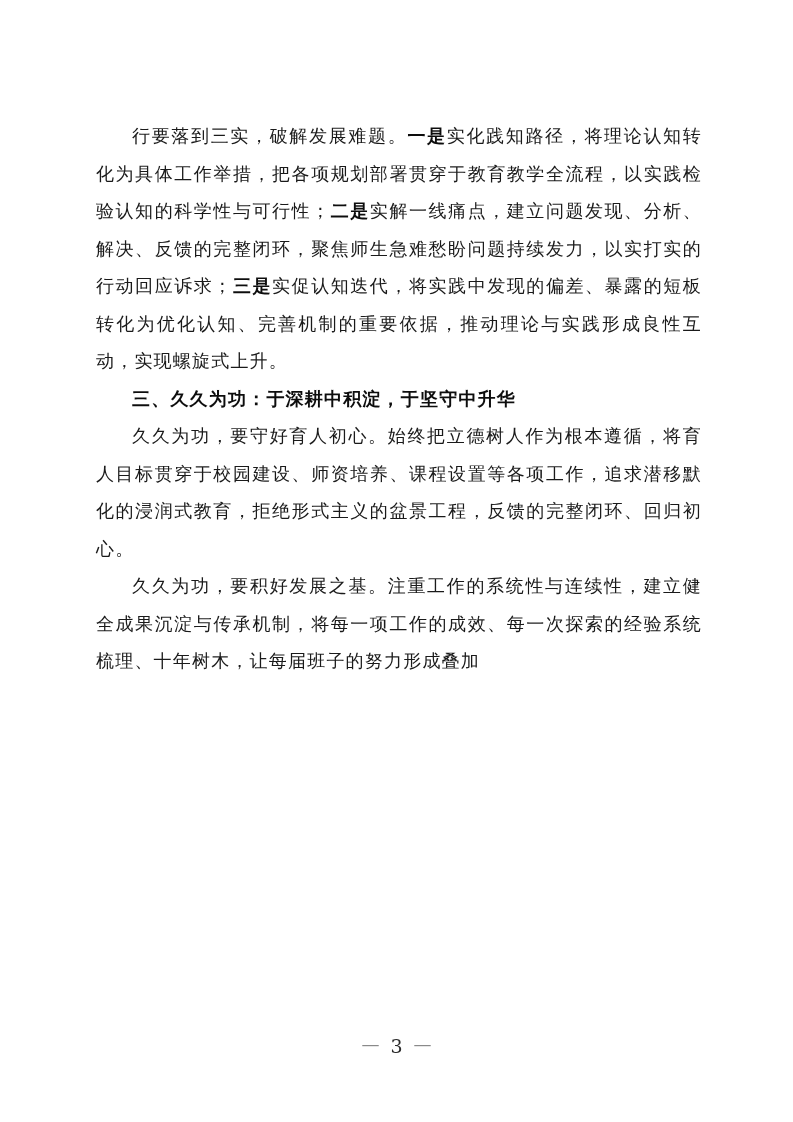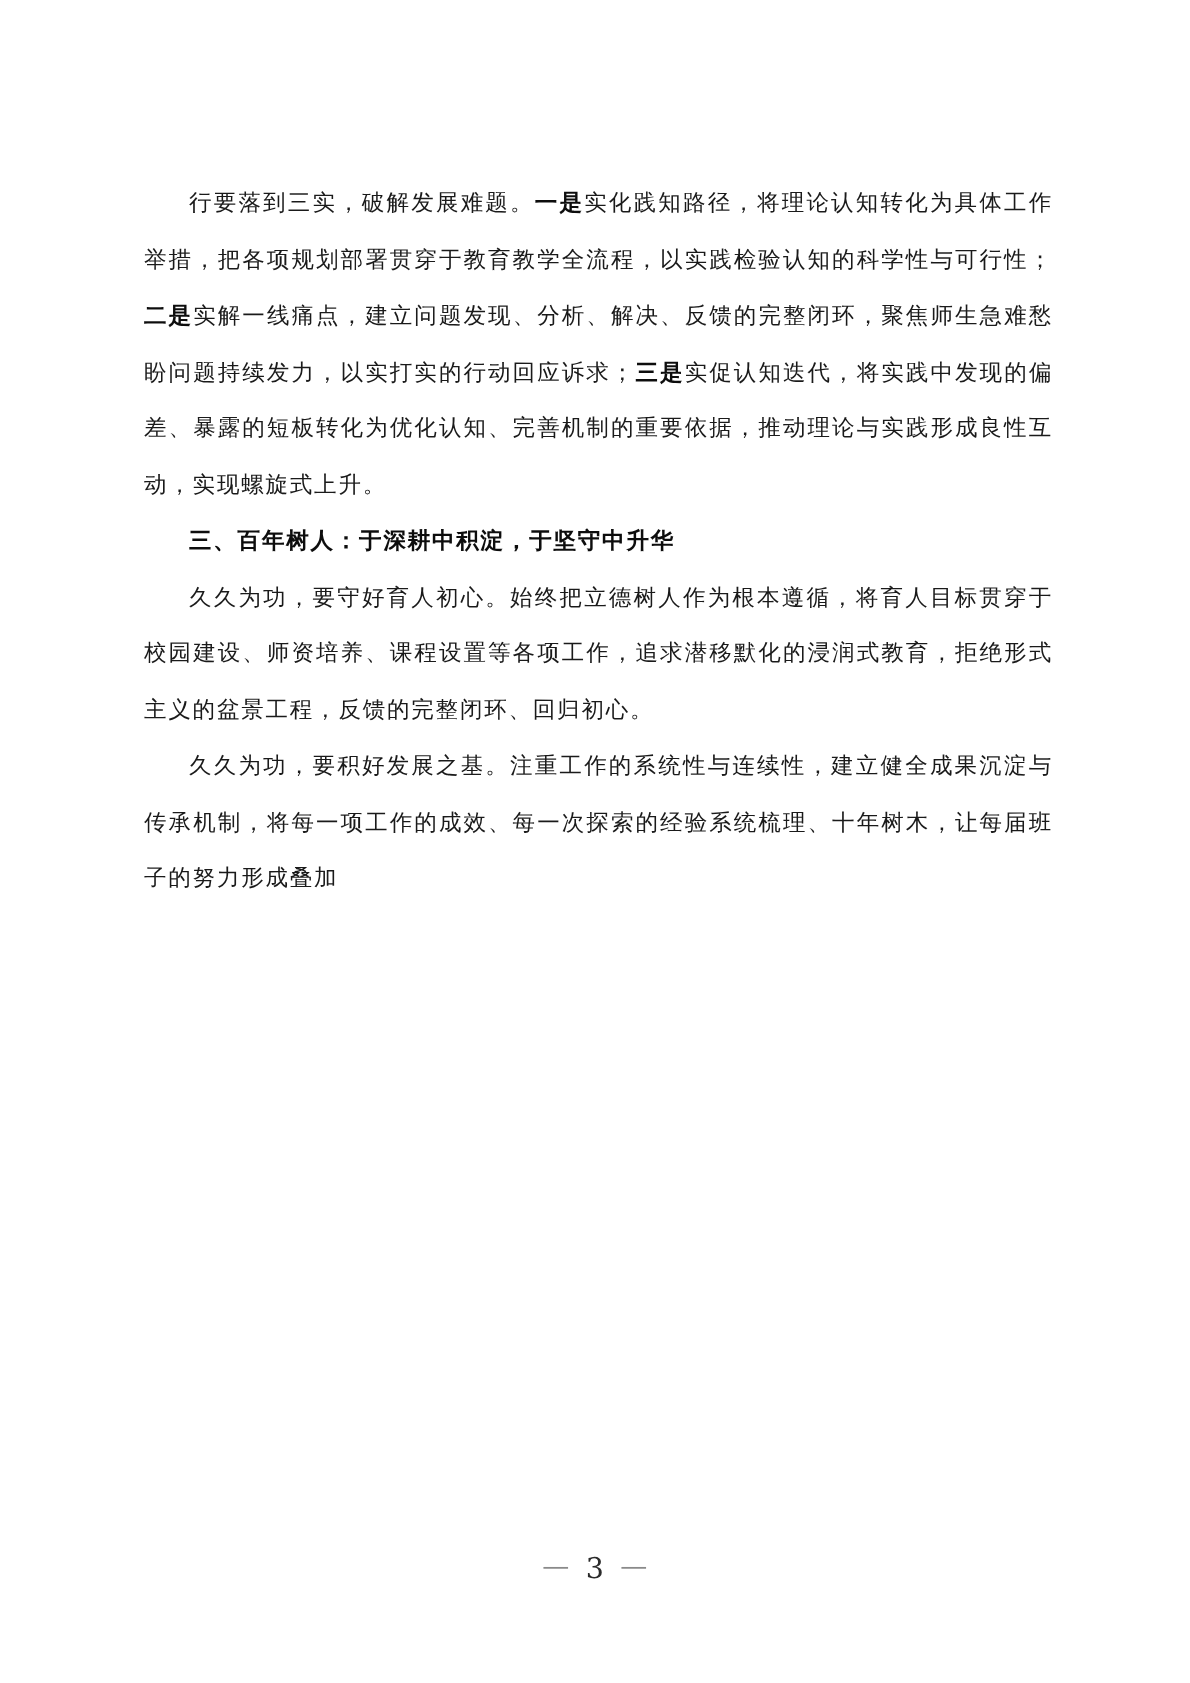--- a/index.html
+++ b/index.html
@@ -18,21 +18,21 @@
   }
   .doc-body {
     position: absolute;
     left: 96px;
     top: 117px;
     width: 606px;
   }
   .para, .heading {
     margin: 0;
     padding: 0;
-    font-size: 15px;
+    font-size: 18px;
     line-height: 37.5px;
     letter-spacing: 1.2px;
     text-indent: 2em;
     text-align: justify;
     text-justify: inter-character;
     word-break: break-all;
     overflow-wrap: anywhere;
   }
   .para {
     font-family: "DejaVu Serif", "Liberation Serif", serif;
@@ -72,21 +72,21 @@
     color: #2b2b2b;
   }
 </style>
 </head>
 <body>
 
 <div class="page">
 
   <div class="doc-body">
       <p class="para"><span class="run">行要落到三实，破解发展难题。</span><span class="run run-bold">一是</span><span class="run">实化践知路径，将理论认知转化为具体工作举措，把各项规划部署贯穿于教育教学全流程，以实践检验认知的科学性与可行性；</span><span class="run run-bold">二是</span><span class="run">实解一线痛点，建立问题发现、分析、解决、反馈的完整闭环，聚焦师生急难愁盼问题持续发力，以实打实的行动回应诉求；</span><span class="run run-bold">三是</span><span class="run">实促认知迭代，将实践中发现的偏差、暴露的短板转化为优化认知、完善机制的重要依据，推动理论与实践形成良性互动，实现螺旋式上升。</span></p>
-      <p class="heading"><span class="run run-bold">三、百年树人：于深耕中积淀，于坚守中升华</span></p>
+      <p class="heading"><span class="run run-bold">三、久久为功：于深耕中积淀，于坚守中升华</span></p>
       <p class="para"><span class="run">久久为功，要守好育人初心。始终把立德树人作为根本遵循，将育人目标贯穿于校园建设、师资培养、课程设置等各项工作，追求潜移默化的浸润式教育，拒绝形式主义的盆景工程，反馈的完整闭环、回归初心。</span></p>
       <p class="para"><span class="run">久久为功，要积好发展之基。注重工作的系统性与连续性，建立健全成果沉淀与传承机制，将每一项工作的成效、每一次探索的经验系统梳理、十年树木，让每届班子的努力形成叠加</span></p>
     </div>
 
   <div class="footer">
     <span class="dash">—</span><span class="num">3</span><span class="dash">—</span>
   </div>
 
 </div>
 

